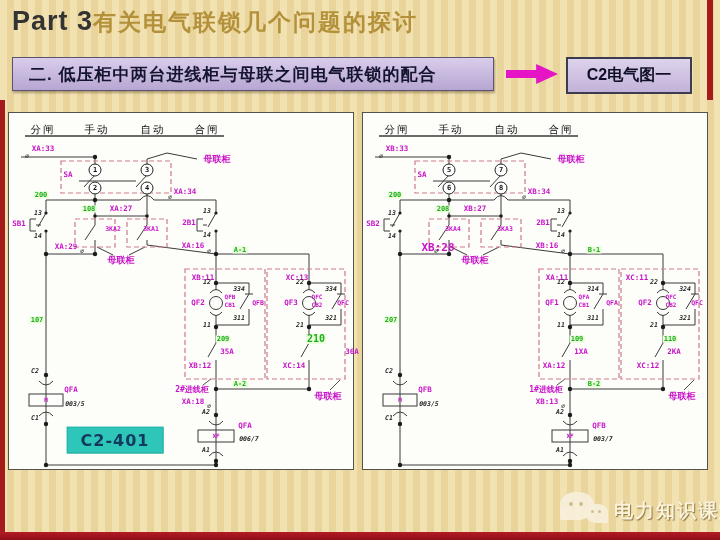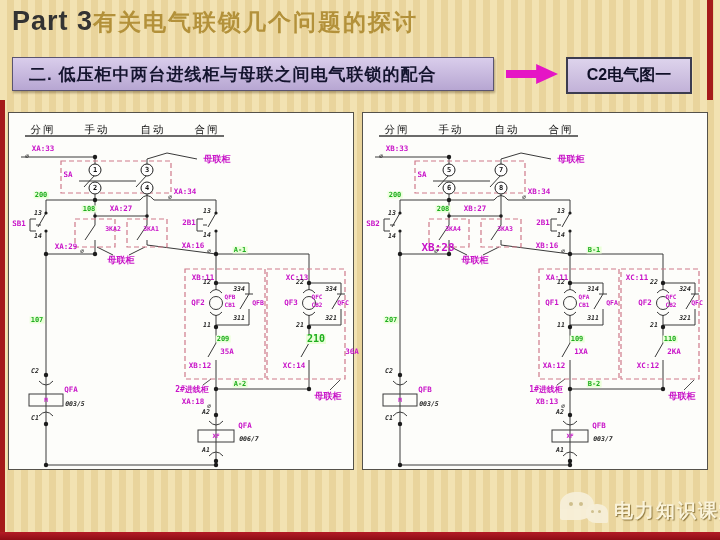--- a/index.html
+++ b/index.html
@@ -239,20 +239,21 @@
     <span class="lbl k" style="left: 26px; top: 258px; font-size: 6.5px;">C2</span>
     <span class="lbl k" style="left: 26px; top: 305px; font-size: 6.5px;">C1</span>
     <span class="lbl m" style="left: 37px; top: 287px; font-size: 6px;">M</span>
     <span class="lbl m" style="left: 62px; top: 277px; font-size: 7.5px;">QFA</span>
     <span class="lbl k" style="left: 66px; top: 291px; font-size: 6.5px;">003/5</span>
     <span class="lbl k" style="left: 197px; top: 299px; font-size: 6.5px;">A2</span>
     <span class="lbl k" style="left: 197px; top: 337px; font-size: 6.5px;">A1</span>
     <span class="lbl m" style="left: 207px; top: 323px; font-size: 6px;">XF</span>
     <span class="lbl m" style="left: 236px; top: 313px; font-size: 7.5px;">QFA</span>
     <span class="lbl k" style="left: 240px; top: 326px; font-size: 6.5px;">006/7</span>
+    <div class="tag" style="left: 106px; top: 327px;">C2-401</div>
   </div>
 <div class="panel" id="panelB">
     <svg width="344" height="356" viewBox="0 0 344 356">
     <g stroke="#3a3a3a" stroke-width="1" fill="none">
       <path d="M16 23 H215" stroke-width="1.4"></path>
 
       <path d="M12 44 H86 M86 44 V52 M86 62 L75 74 M138 62 L127 74 M70 68 H127 M86 80 V87"></path>
       <path d="M138 80 V103 M138 52 V46 L158 40 L188 46"></path>
 
       <path d="M37 87 H131 M131 87 Q138 78 145 87 M145 87 H207"></path>

